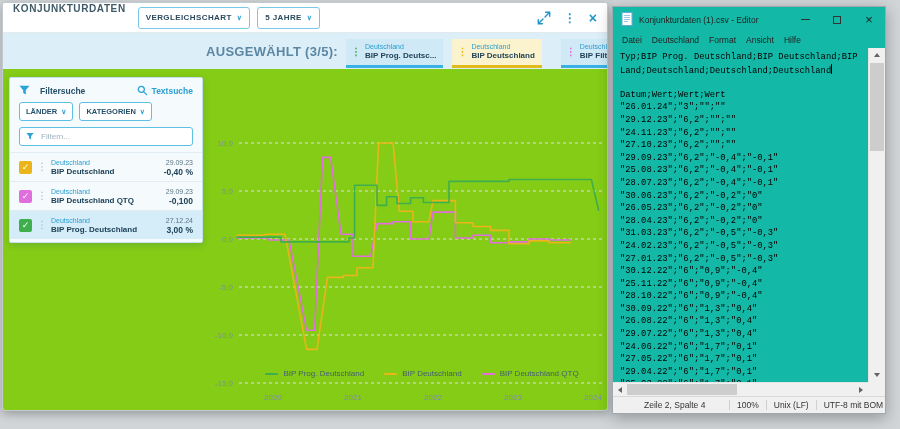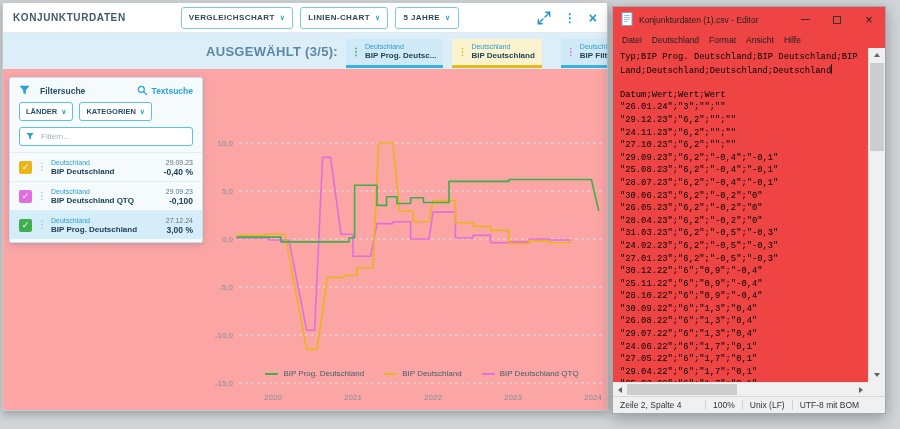--- a/index.html
+++ b/index.html
@@ -1,40 +1,40 @@
 <!DOCTYPE html>
 <html><head>
 <meta charset="utf-8">
 <style>
   html,body{margin:0;padding:0;}
   body{width:900px;height:429px;overflow:hidden;background:#d2d5d8;font-family:"Liberation Sans",sans-serif;}
   .stage{position:relative;width:900px;height:429px;}
 
   
   .app{position:absolute;left:2px;top:2px;width:606px;height:409px;background:#fff;border:1px solid #c2cacf;border-radius:3px;box-shadow:0 3px 10px rgba(0,0,0,.28);overflow:hidden;box-sizing:border-box;}
-  .toolbar{position:absolute;top:0;left:0;right:0;height:30px;display:flex;align-items:center;padding:0 10px;border-bottom:1px solid #e3eaee;background:#fff;box-sizing:border-box;gap:43px;}
+  .toolbar{position:absolute;top:0;left:0;right:0;height:30px;display:flex;padding:0 10px;border-bottom:1px solid #e3eaee;background:#fff;box-sizing:border-box;}
   .app-title{font-size:10px;font-weight:bold;letter-spacing:.6px;color:#3f5a68;margin-right:12px;white-space:nowrap;}
   .dd{display:flex;align-items:center;gap:5px;height:20px;padding:0 7px;border:1px solid #79c8e6;border-radius:3px;background:#fff;font-size:8px;font-weight:bold;color:#2c4a5e;letter-spacing:.4px;margin-right:7px;cursor:pointer;white-space:nowrap;}
   .chev{color:#2aa3d6;font-size:7px;line-height:7px;}
   .tb-icons{margin-left:auto;display:flex;align-items:center;gap:13px;}
   .tbi{color:#2196c9;font-weight:bold;cursor:pointer;display:flex;align-items:center;}
   .tbi.kebab{font-size:12px;}
   .tbi.close{font-size:14px;}
 
   .selbar{position:absolute;top:30px;left:0;right:0;height:36px;background:#dceef8;display:flex;align-items:center;padding-left:203px;box-sizing:border-box;}
   .selbar-label{font-size:13px;font-weight:bold;color:#5c87a2;letter-spacing:.3px;margin-right:8px;white-space:nowrap;}
   .chip{display:flex;align-items:center;gap:4px;height:29px;padding:0 7px 0 5px;background:#cfe9f6;border-bottom:3px solid #38b2e4;box-sizing:border-box;margin-right:9px;max-width:100px;cursor:pointer;}
   .chip.selected{background:#fbf3cd;}
   .chip.gap{margin-left:10px;}
   .chip .dots{font-size:10px;font-weight:bold;line-height:10px;}
   .chip-country{display:block;font-size:7px;color:#2a9fd2;line-height:9px;}
   .chip-name{display:block;font-size:8px;font-weight:bold;color:#234458;white-space:nowrap;overflow:hidden;line-height:10px;}
 
   
-  .chartwrap{position:absolute;left:0;top:66px;width:606px;height:343px;background:#fca5a5;}
+  .chartwrap{position:absolute;left:0;top:66px;width:606px;height:343px;background:#84cc16;}
   #chart-svg{position:absolute;left:0;top:0;}
   #chart-svg text{font-family:"Liberation Sans",sans-serif;font-size:8px;fill:#7e909c;}
   .legend{position:absolute;left:236px;width:366px;top:300px;display:flex;justify-content:center;gap:20px;}
   .leg-item{display:flex;align-items:center;gap:5px;font-size:8px;color:#45606e;white-space:nowrap;}
   .leg-swatch{width:13px;height:2px;border-radius:1px;}
 
   
   .panel{position:absolute;left:6px;top:74px;width:194px;background:#f5fafd;border:1px solid #c2dfee;border-radius:2px;box-shadow:0 2px 7px rgba(30,80,110,.2);padding:7px 0 3px;box-sizing:border-box;}
   .panel-head{display:flex;align-items:center;padding:0 9px 6px;}
   .panel-title{font-size:8.5px;font-weight:bold;color:#24506b;margin-left:10px;}
@@ -49,21 +49,21 @@
   .fcheck{width:13px;height:13px;border-radius:2px;color:#fff;font-size:9px;display:flex;align-items:center;justify-content:center;flex:none;line-height:13px;}
   .fdots{color:#a0b4bf;font-size:10px;margin:0 4px 0 5px;line-height:10px;}
   .ftext{line-height:10px;min-width:0;}
   .fcountry{display:block;font-size:7px;color:#2a9fd2;line-height:9px;}
   .fname{display:block;font-size:8px;font-weight:bold;color:#1d4156;white-space:nowrap;line-height:10px;}
   .fright{margin-left:auto;text-align:right;line-height:10px;padding-left:4px;}
   .fdate{display:block;font-size:7px;color:#5d7684;line-height:9px;}
   .fval{display:block;font-size:8.5px;font-weight:bold;color:#1d4156;line-height:10px;}
 
   
-  .editor{position:absolute;left:612px;top:6px;width:274px;height:408px;background:#ef4444;border:1px solid #9fa8ad;box-shadow:0 4px 14px rgba(0,0,0,.3);box-sizing:border-box;display:flex;flex-direction:column;}
+  .editor{position:absolute;left:612px;top:6px;width:274px;height:408px;background:#14b8a6;border:1px solid #9fa8ad;box-shadow:0 4px 14px rgba(0,0,0,.3);box-sizing:border-box;display:flex;flex-direction:column;}
   .etitle{height:25px;display:flex;align-items:center;padding-left:8px;flex:none;}
   .etitle-text{font-size:8.5px;color:#222;margin-left:6px;white-space:nowrap;}
   .ewin-btns{margin-left:auto;display:flex;height:100%;}
   .ewb{width:32px;display:flex;align-items:center;justify-content:center;cursor:pointer;color:#222;}
   .ewb .min{width:9px;height:1px;background:#333;}
   .ewb .max{width:8px;height:8px;border:1px solid #333;box-sizing:border-box;}
   .ewb.closebtn{font-size:13px;}
   .emenu{height:16px;display:flex;align-items:center;padding-left:4px;flex:none;}
   .emenu span{font-size:8.5px;color:#222;padding:0 5px;cursor:pointer;white-space:nowrap;}
   .ebody{flex:1;display:flex;min-height:0;}
@@ -77,40 +77,36 @@
   .tri-up{width:0;height:0;border-left:3px solid transparent;border-right:3px solid transparent;border-bottom:4px solid #636363;}
   .tri-down{width:0;height:0;border-left:3px solid transparent;border-right:3px solid transparent;border-top:4px solid #636363;}
   .tri-left{width:0;height:0;border-top:3px solid transparent;border-bottom:3px solid transparent;border-right:4px solid #636363;}
   .tri-right{width:0;height:0;border-top:3px solid transparent;border-bottom:3px solid transparent;border-left:4px solid #636363;}
   .hrow{height:14px;flex:none;display:flex;}
   .hscroll{flex:1;background:#f0f0f0;position:relative;border-top:1px solid #e4e4e4;box-sizing:border-box;}
   .harrow{position:absolute;top:0;bottom:0;width:14px;display:flex;align-items:center;justify-content:center;cursor:pointer;}
   .harrow.left{left:0;} .harrow.right{right:0;}
   .hthumb{position:absolute;top:1px;bottom:1px;left:14px;width:110px;background:#cdcdcd;}
   .hcorner{width:17px;background:#f0f0f0;flex:none;}
-  .estatus{height:16px;background:#f0f0f0;border-top:1px solid #d8d8d8;display:flex;align-items:center;font-size:8.5px;color:#333;flex:none;overflow:hidden;}
+  .estatus{height:16px;background:#f0f0f0;border-top:1px solid #d8d8d8;display:flex;align-items:center;font-size:8.5px;color:#333;flex:none;overflow:hidden;padding-left:24px;}
   .scell{padding:0 7px;border-left:1px solid #d0d0d0;white-space:nowrap;}
   .scell.first{border-left:none;min-width:78px;}
 </style>
 </head>
 <body>
 
 <div class="stage">
 
   <div class="app">
 
     <div class="toolbar">
       <span class="app-title">KONJUNKTURDATEN</span>
       <span id="toolbar-dropdowns" style="display:flex;align-items:center;">
           <span class="dd">
             <span>VERGLEICHSCHART</span>
-            <span class="chev">∨</span>
-          </span>
-          <span class="dd">
-            <span>LINIEN-CHART</span>
             <span class="chev">∨</span>
           </span>
           <span class="dd">
             <span>5 JAHRE</span>
             <span class="chev">∨</span>
           </span>
         </span>
       <span class="tb-icons" id="toolbar-icons">
           <span class="tbi ">
             <svg width="14" height="14" viewBox="0 0 14 14">

